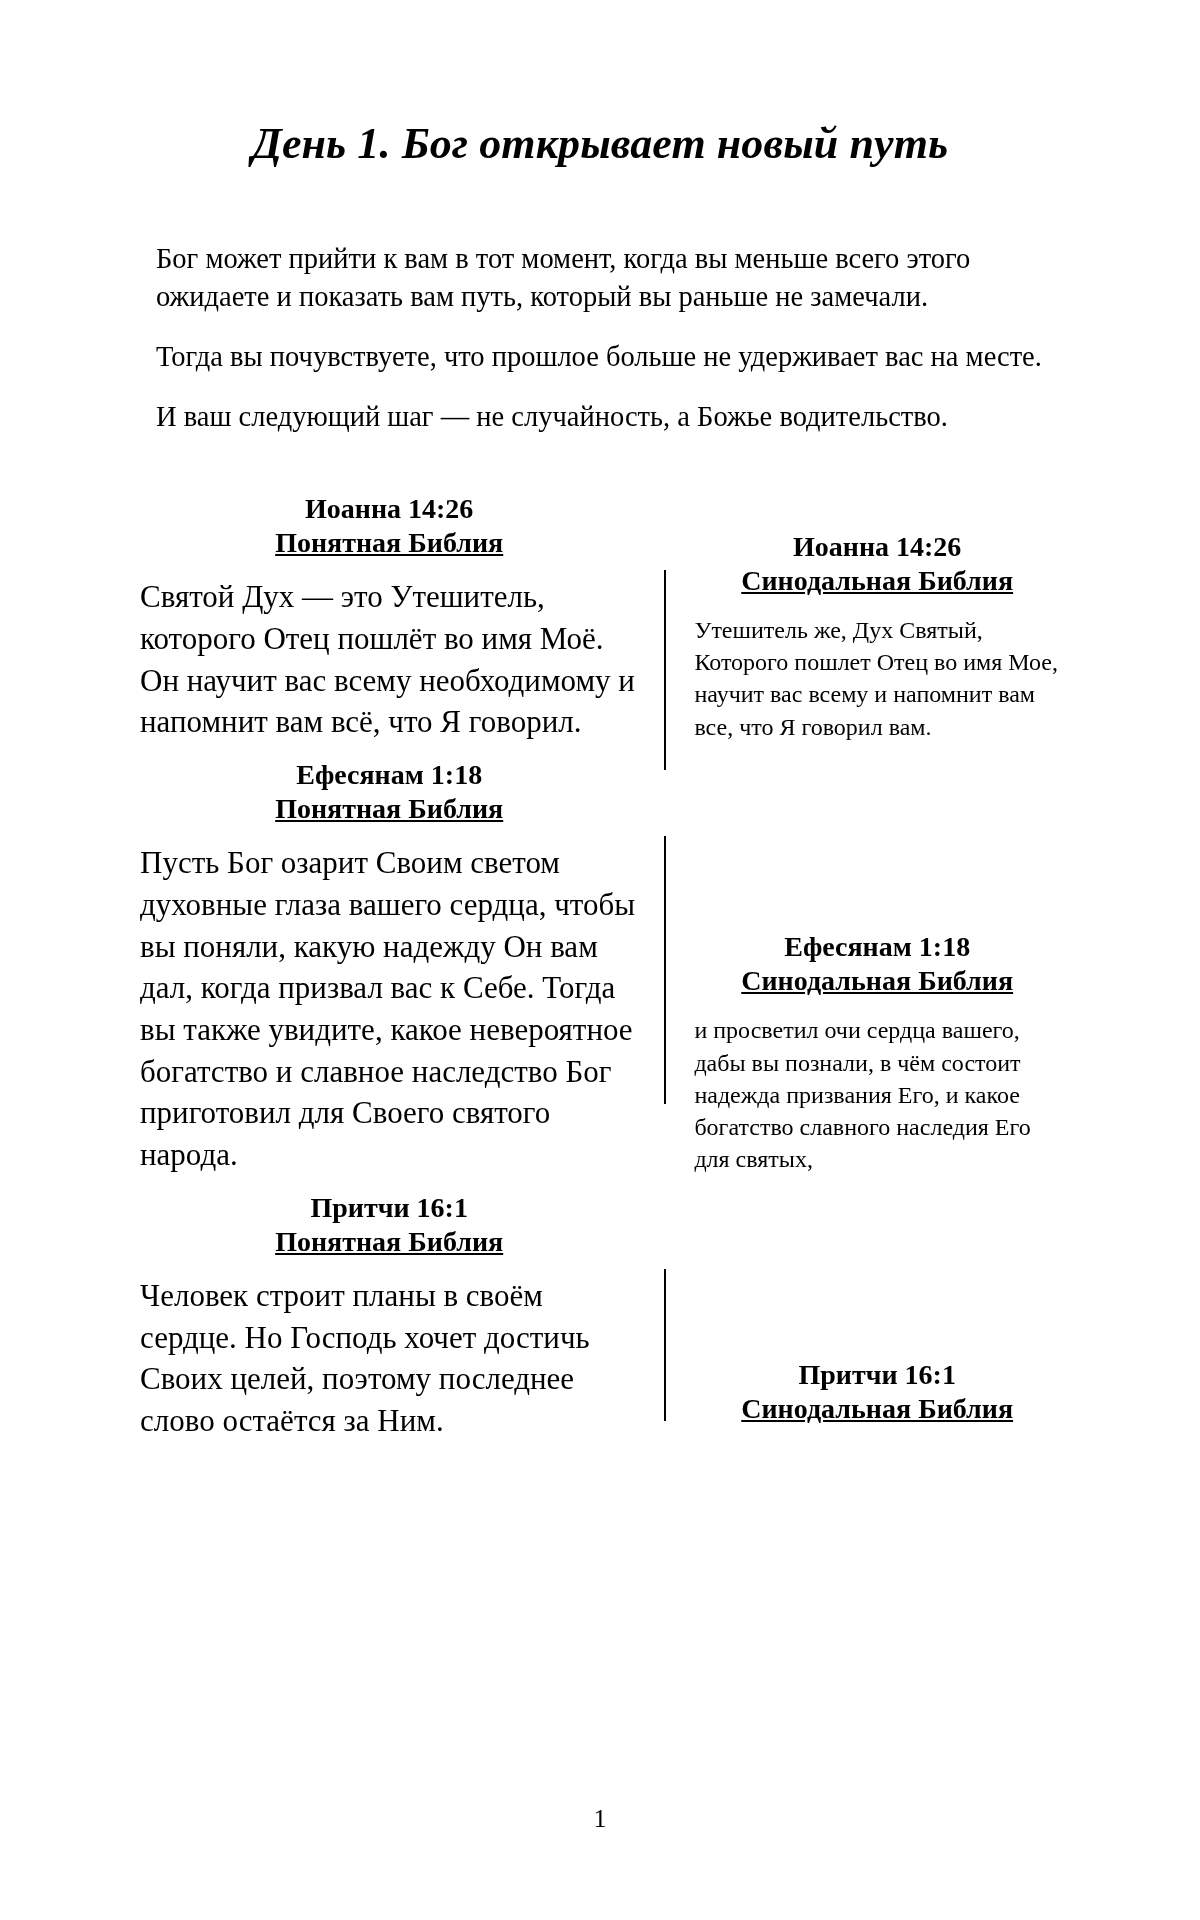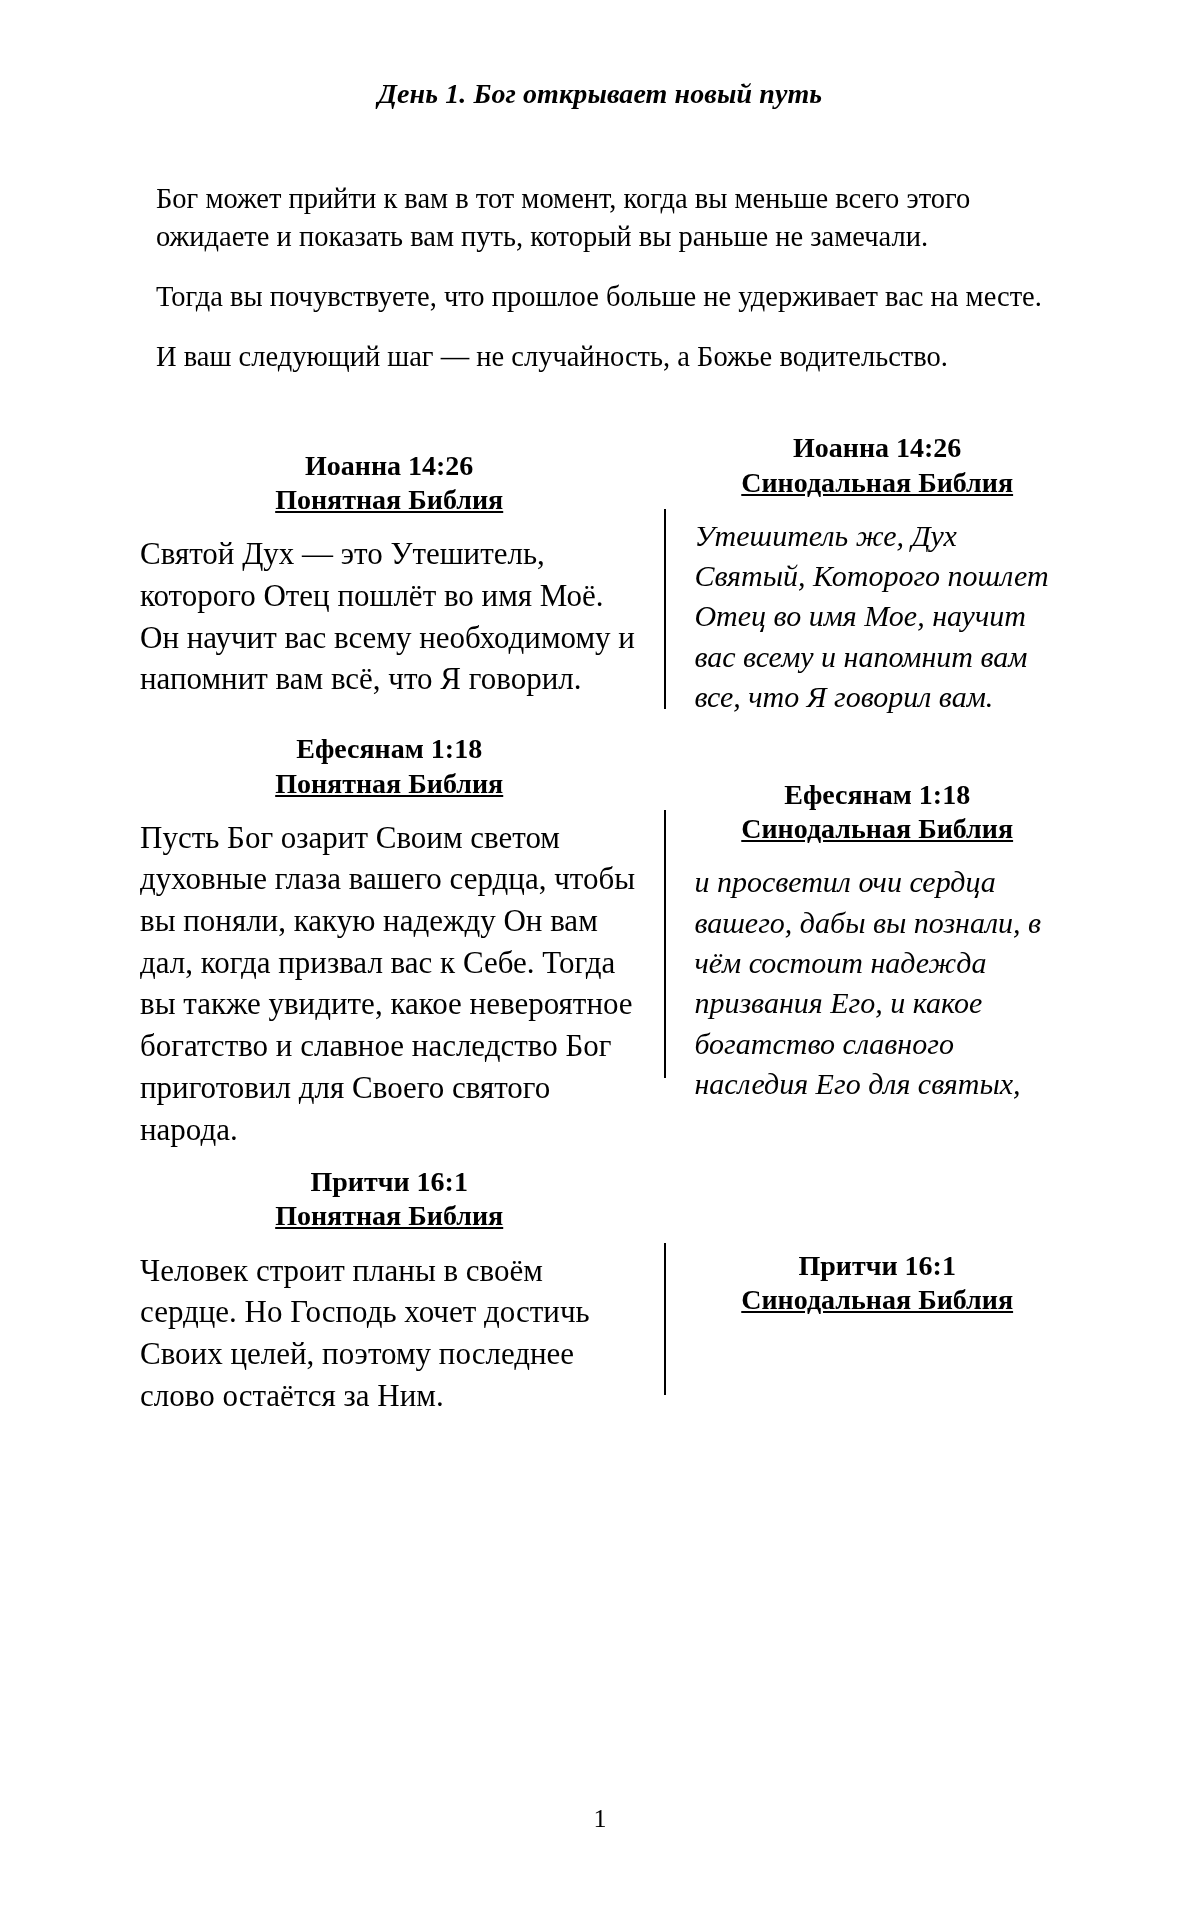--- a/index.html
+++ b/index.html
@@ -23,25 +23,25 @@
   .content {
     position: absolute;
     left: 140px;
     right: 140px;
     top: 0;
   }
 
   
   .doc-title {
     margin: 0;
-    padding-top: 76px;
+    padding-top: 116px;
     text-align: center;
     font-weight: bold;
     font-style: italic;
-    font-size: 28px;
+    font-size: 44px;
     line-height: 1.28;
     letter-spacing: 0.1px;
   }
   .doc-title .tline {
     display: block;
     white-space: nowrap;
   }
 
   
   .intro {
@@ -57,21 +57,21 @@
   }
   .intro p:last-child { margin-bottom: 0; }
 
   
   .verses {
     padding-top: 40px;
   }
   .verse-block {
     position: relative;
     display: flex;
-    align-items: center;
+    align-items: flex-end;
   }
   .verse-block + .verse-block { margin-top: 15px; }
 
   .vb-left {
     width: 57%;
     box-sizing: border-box;
     padding-right: 26px;
   }
   .vb-right {
     width: 43%;
@@ -97,21 +97,21 @@
   }
   .v-head .ref { display: block; }
   .v-head .edition { display: block; text-decoration: underline; }
 
   .v-text {
     margin: 0;
     font-size: 31px;
     line-height: 1.345;
     text-align: left;
   }
-  .vb-right .v-text { font-size: 30px; font-style: italic; }
+  .vb-right .v-text { font-size: 24px; }
 
   
   .block-1 { margin-top: 0; }
   .block-2 { margin-top: 60px; }
   .block-3 { margin-top: 58px; }
 
   .block-1 .vb-rule { height: 200px; }
   .block-2 .vb-rule { height: 268px; }
   .block-3 .vb-rule { height: 152px; }
 

